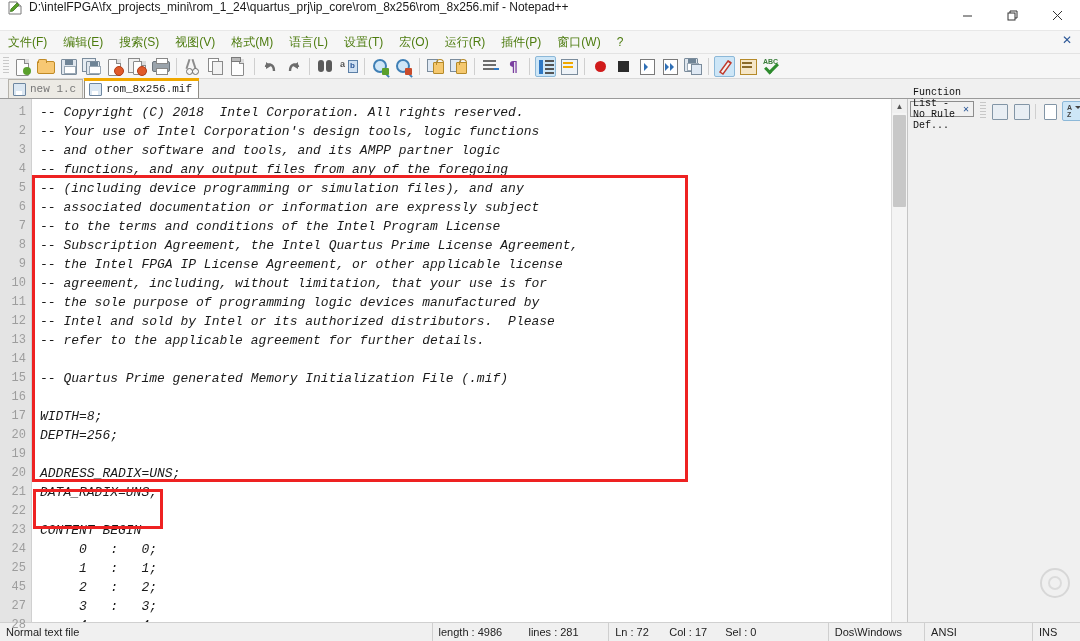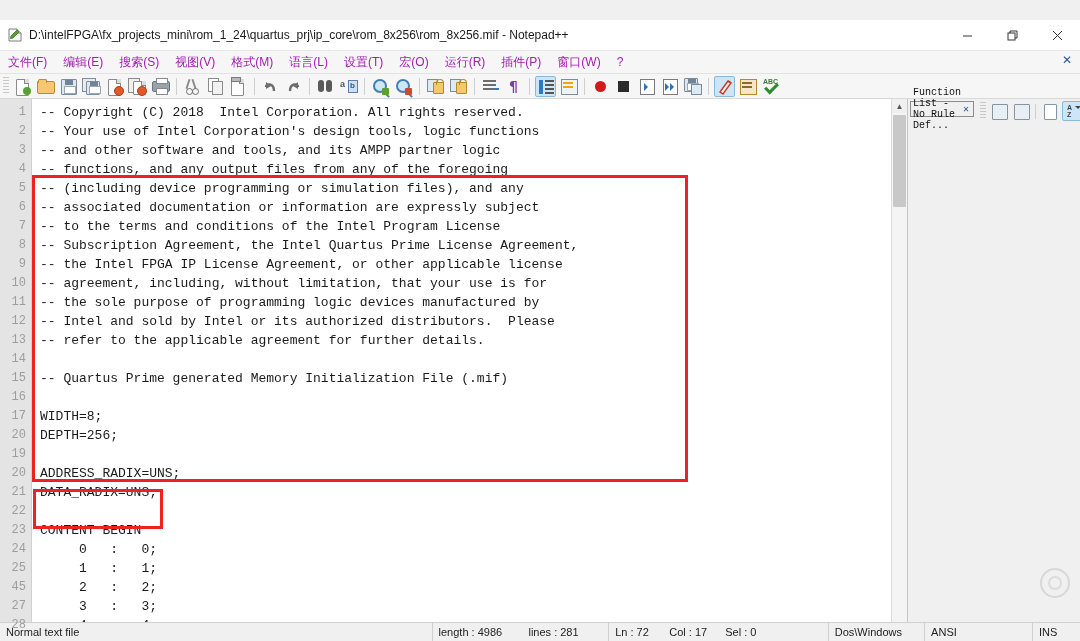--- a/index.html
+++ b/index.html
@@ -6,40 +6,40 @@
   body{
     width:1080px;height:641px;overflow:hidden;
     font-family:"Liberation Sans",sans-serif;
     background:#f0f0f0;
     -webkit-font-smoothing:none;
   }
   #app{position:relative;width:1080px;height:641px;background:#f0f0f0;display:flex;flex-direction:column;}
 
   
   .titlebar{
-    height:30px;background:#ffffff;display:flex;align-items:center;
-    border-bottom:1px solid #e8e8e8;flex:0 0 30px;position:relative;margin-top:20px;
+    height:30px;background:#ffffff;display:flex;align-items:flex-start;
+    border-bottom:1px solid #e8e8e8;flex:0 0 30px;position:relative;
   }
   .np-logo{
     width:16px;height:16px;margin-left:7px;margin-right:6px;position:relative;flex:0 0 16px;
   }
   .title-text{
     font-size:12px;color:#1a1a1a;white-space:nowrap;letter-spacing:0px;
     font-family:"Liberation Sans",sans-serif;
   }
   .win-btns{position:absolute;right:0;top:0;height:30px;display:flex;align-items:center;}
   .win-btn{width:45px;height:30px;display:flex;align-items:center;justify-content:center;color:#333;font-size:13px;}
 
   
   .menubar{
     height:22px;background:#f6f6f6;display:flex;align-items:center;flex:0 0 22px;
     border-bottom:1px solid #e3e3e3;position:relative;
   }
   .menuitem{
-    font-size:12px;color:#a21caf;padding:2px 7px;margin:0 1px;white-space:nowrap;
+    font-size:12px;color:#4d7c0f;padding:2px 7px;margin:0 1px;white-space:nowrap;
     font-family:"Liberation Sans","DejaVu Sans",sans-serif;
   }
   .doc-close{position:absolute;right:8px;top:2px;font-size:12px;color:#2b5797;}
 
   
   .toolbar{
     height:24px;background:#f6f6f6;display:flex;align-items:center;flex:0 0 24px;
     border-bottom:1px solid #d8d8d8;padding-left:3px;
   }
   .grip{width:6px;height:18px;margin-right:2px;
@@ -104,21 +104,21 @@
     width:32px;flex:0 0 32px;background:#e4e4e4;border-right:1px solid #d0d0d0;
     font-family:"Liberation Mono","DejaVu Sans Mono",monospace;font-size:12px;color:#9d9d9d;
     text-align:right;padding-top:4px;box-sizing:border-box;
   }
   .gutter div{height:19px;line-height:19px;padding-right:5px;}
   .code{
     flex:1 1 auto;padding-top:4px;padding-left:8px;box-sizing:border-box;overflow:hidden;
     font-family:"Liberation Mono","DejaVu Sans Mono",monospace;font-size:13px;color:#1b1b1b;
     white-space:pre;
   }
-  .code div{height:19px;line-height:19px;}
+  .code div{height:19px;line-height:19px;font-style:italic;}
   .vscroll{
     width:15px;flex:0 0 15px;background:#f4f4f4;border-left:1px solid #dcdcdc;position:relative;
   }
   .vs-up{height:14px;background:#f0f0f0;display:flex;align-items:center;justify-content:center;font-size:8px;color:#555;}
   .vs-thumb{position:absolute;left:1px;right:1px;top:16px;height:92px;background:#c8c8c8;border-radius:1px;}
 
   
   .dock{width:172px;flex:0 0 172px;background:#f0f0f0;display:flex;flex-direction:row;}
   .dock-title{
     height:14px;display:flex;align-items:center;justify-content:space-between;
@@ -364,20 +364,30 @@
     <div class="tb-btn">
       <span class="ic" style="left:3px;top:3px;width:15px;height:14px;background:#f5e6c8;border:1px solid #b58a2a;"></span>
       <span class="ic" style="left:5px;top:6px;width:10px;height:2px;background:#8a6a2a;box-shadow:0 4px 0 #8a6a2a;"></span>
     </div>
     <div class="tb-btn">
         <span class="ic abc">ABC</span>
         <span class="ic check"></span>
       </div>
   </div>
 
+  <div class="tabbar">
+    <div class="tab">
+      <span class="tb-ic"></span>
+      <span>new  1.c</span>
+    </div>
+    <div class="tab active">
+      <span class="tb-ic"></span>
+      <span>rom_8x256.mif</span>
+    </div>
+  </div>
 
   <div class="main">
 
     <div class="editor-wrap">
       <div class="gutter" id="gutter">
           <div>1</div>
           <div>2</div>
           <div>3</div>
           <div>4</div>
           <div>5</div>

